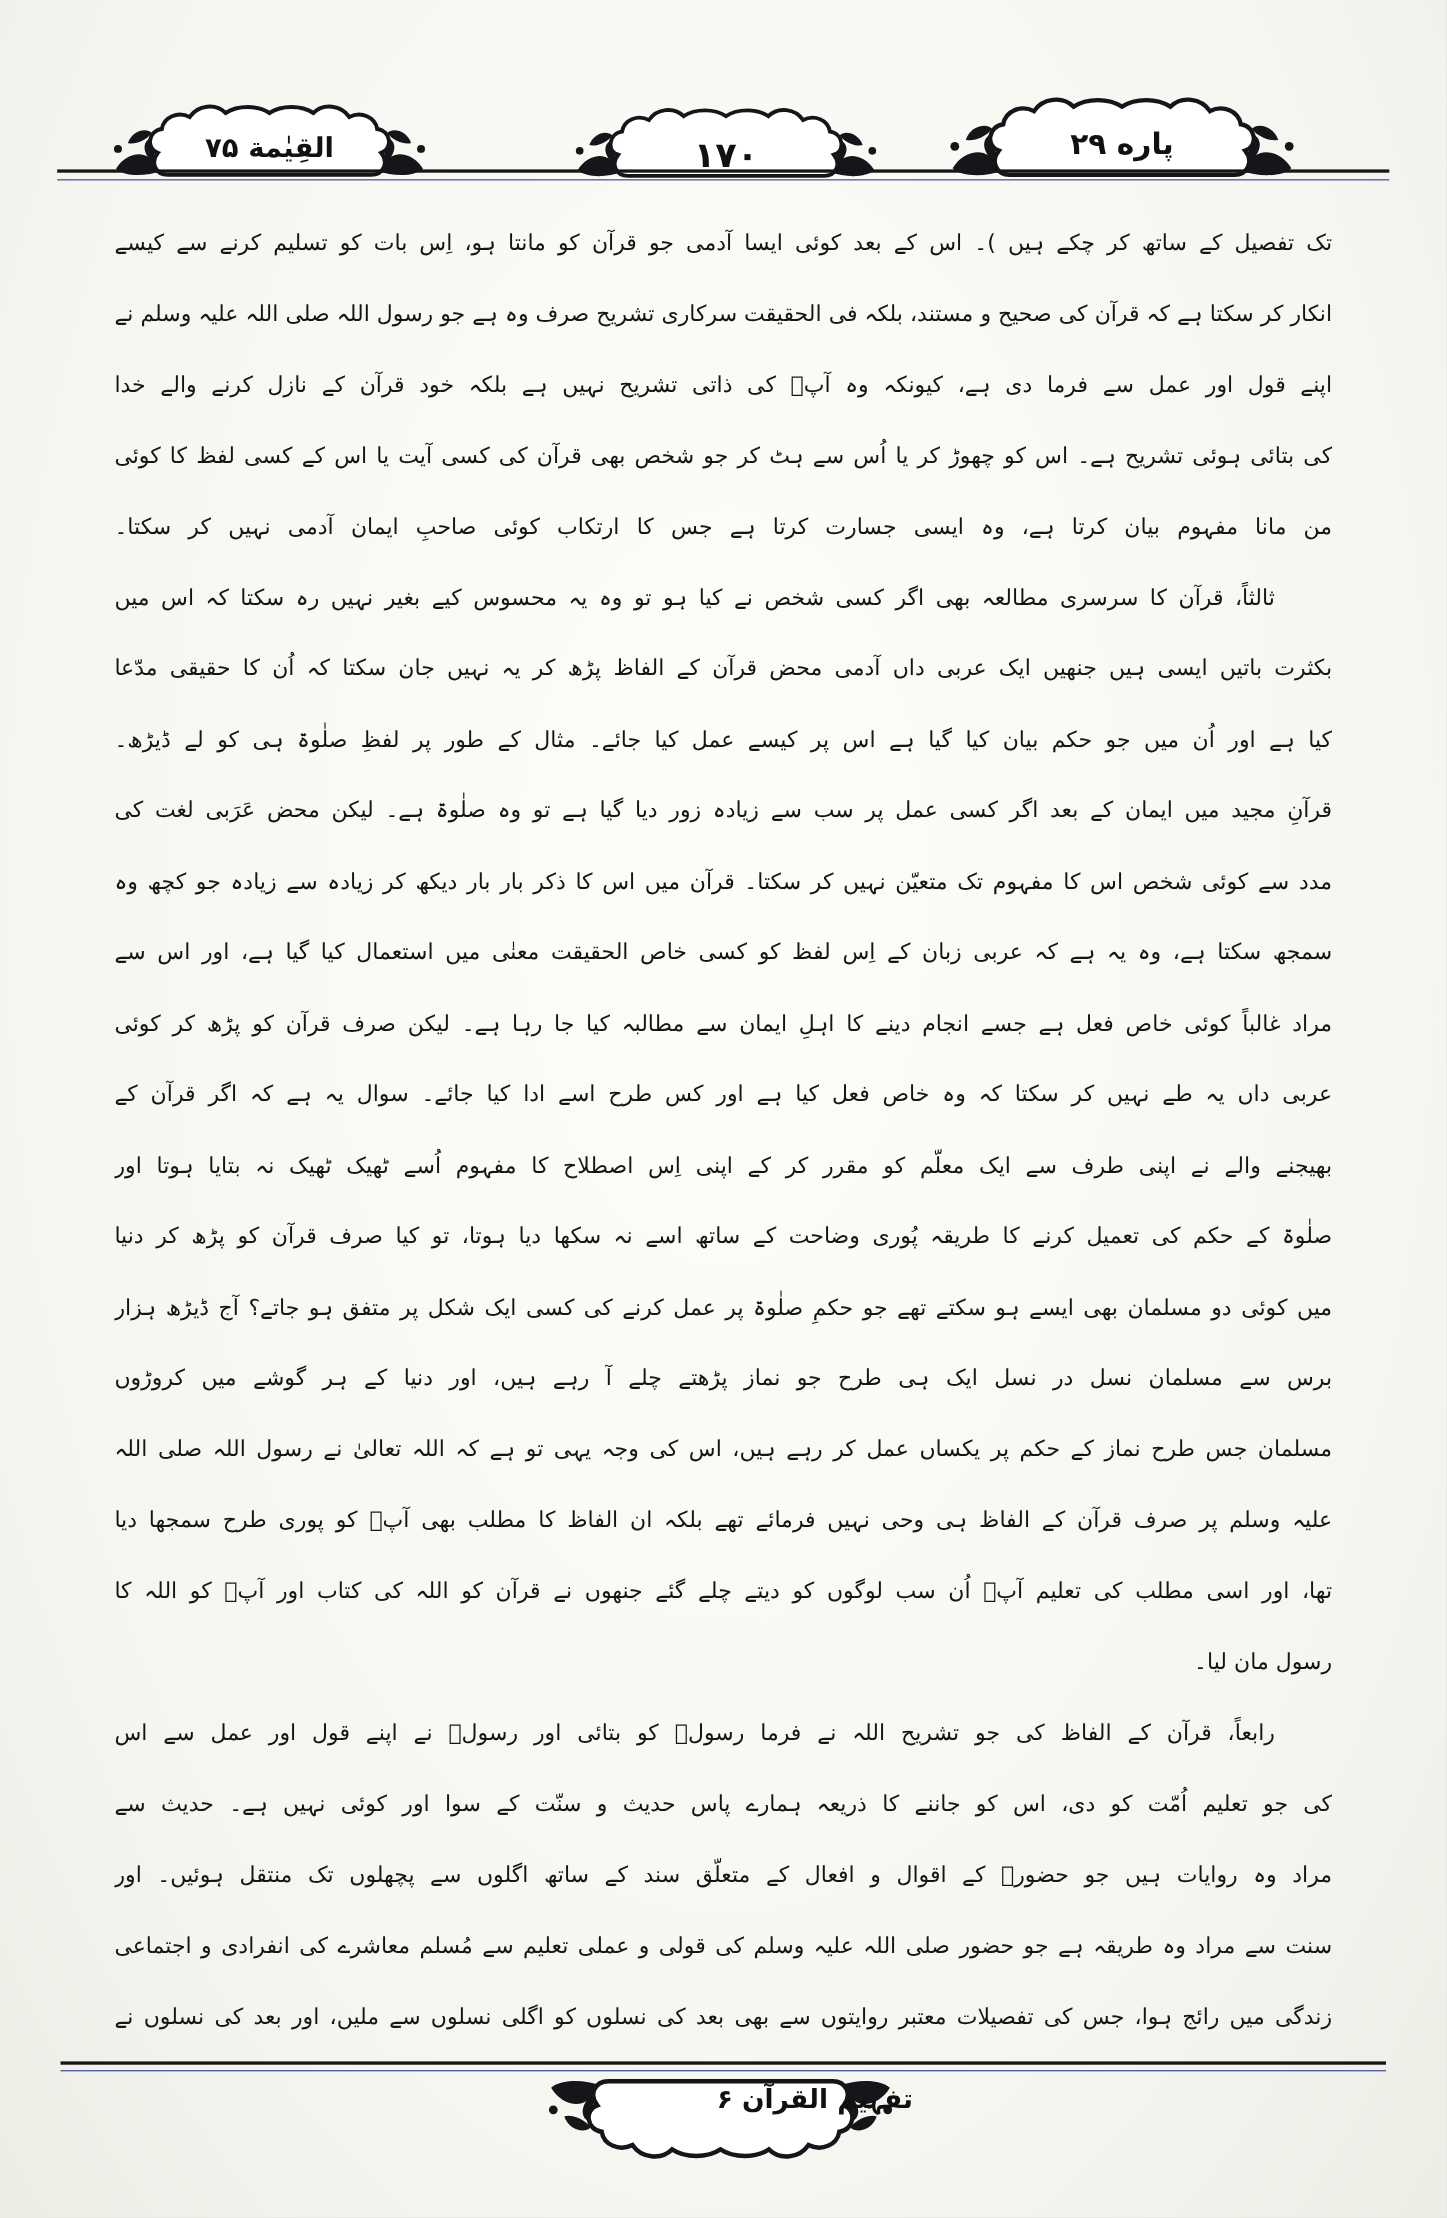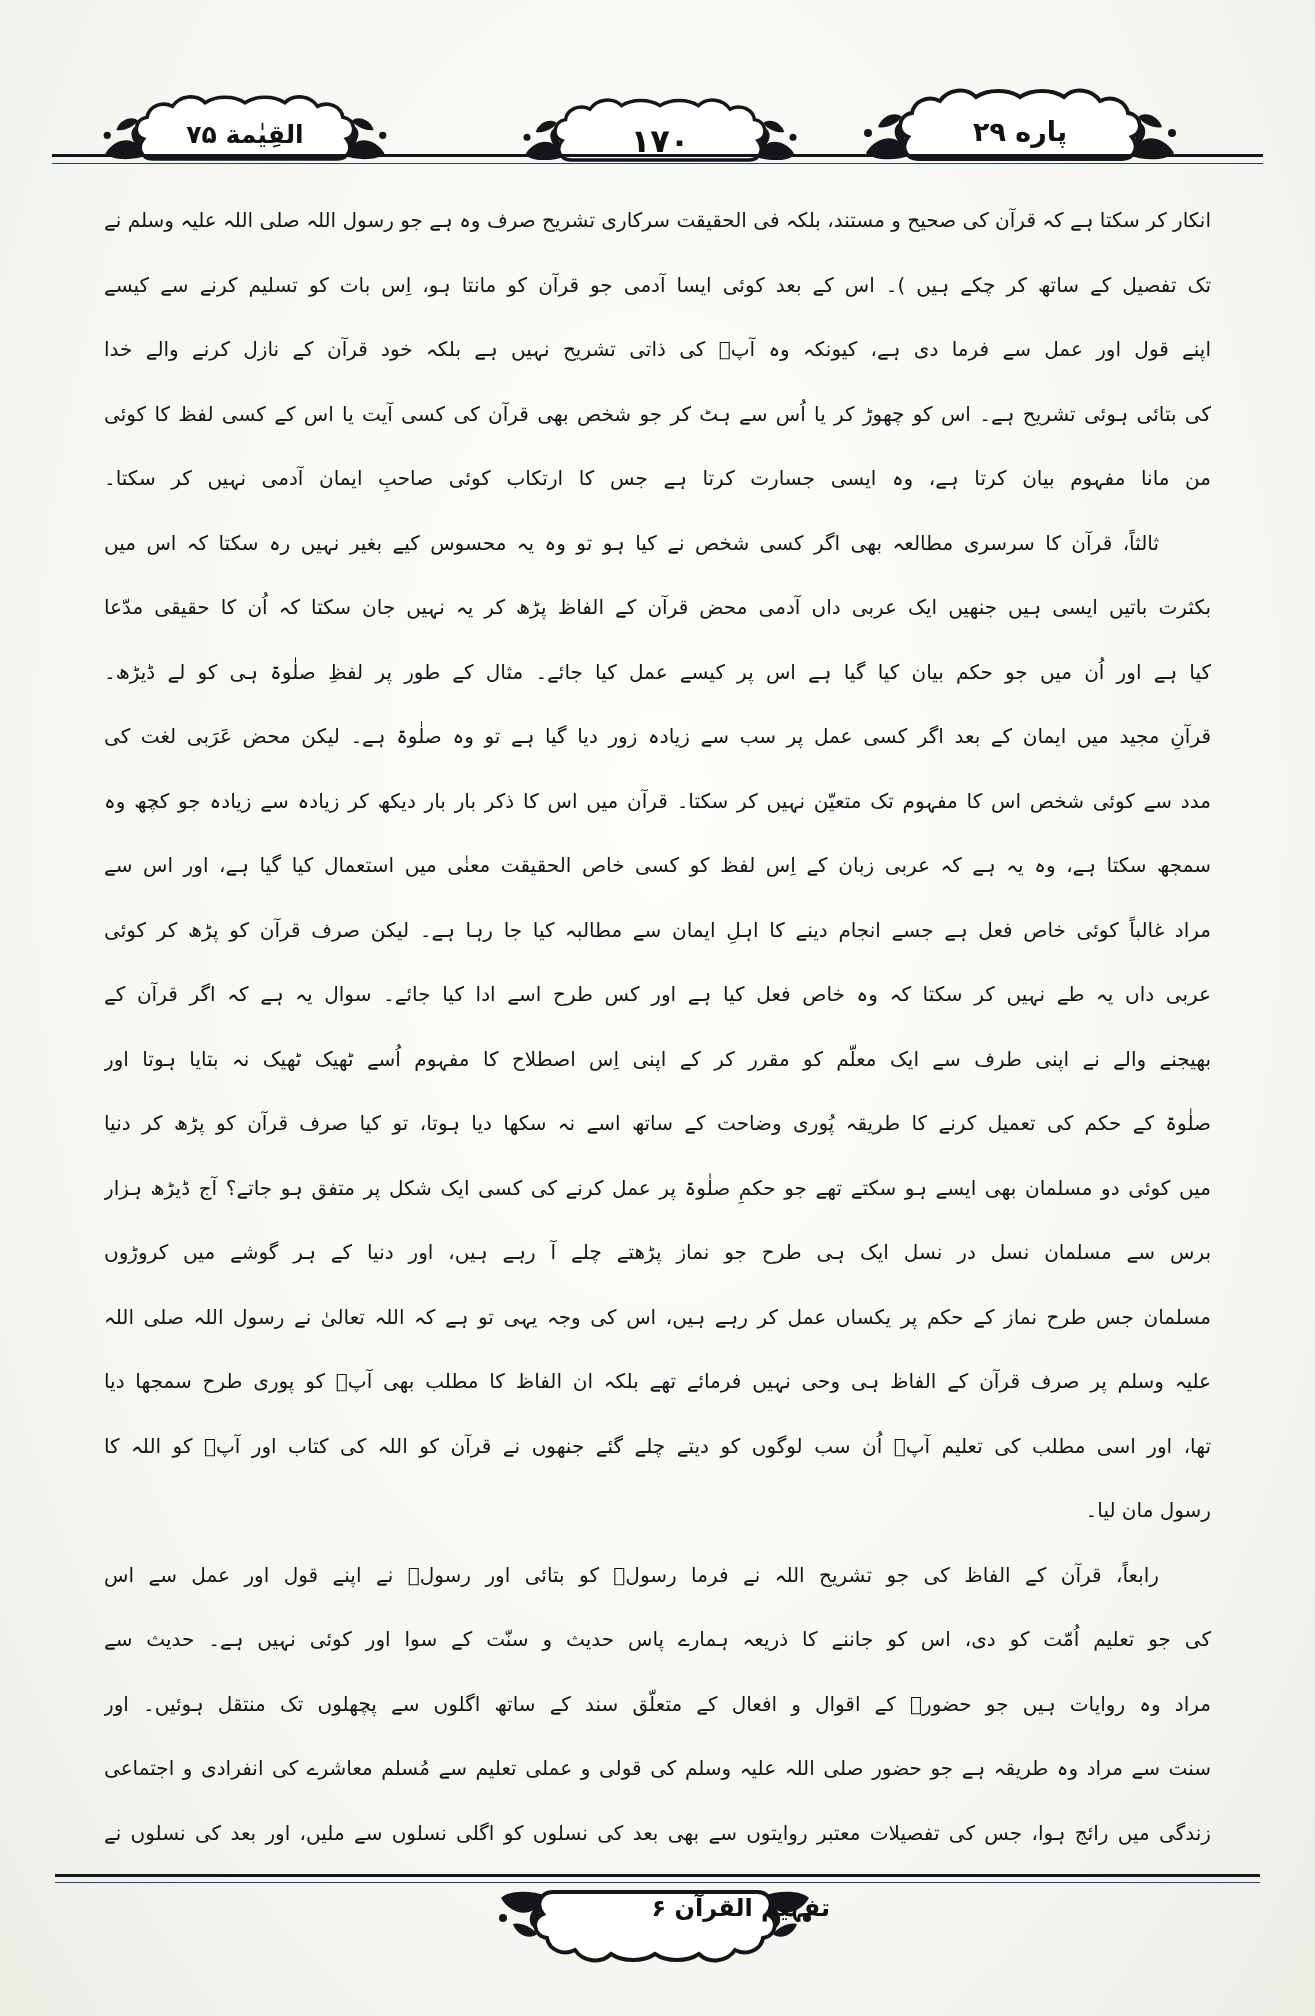--- a/index.html
+++ b/index.html
@@ -121,22 +121,22 @@
         <path class="orn-stroke" d="M58,70 C46,70 40,58 48,48 C36,44 38,26 52,24 C54,12 68,6 80,12 C88,0 106,-2 116,8 C128,0 148,0 160,8 C172,0 192,0 204,8 C214,-2 232,0 240,12 C252,6 266,12 268,24 C282,26 284,44 272,48 C280,58 274,70 262,70 Z"></path>
       </svg>
       <span class="badge-label">پاره ۲۹</span>
     </div>
 
     <div class="header-rule"></div>
   </header>
 
   <main class="page-body">
     <div>
+        <div class="line full">تک تفصیل کے ساتھ کر چکے ہیں )۔ اس کے بعد کوئی ایسا آدمی جو قرآن کو مانتا ہو، اِس بات کو تسلیم کرنے سے کیسے</div>
         <div class="line full">انکار کر سکتا ہے کہ قرآن کی صحیح و مستند، بلکہ فی الحقیقت سرکاری تشریح صرف وہ ہے جو رسول اللہ صلی اللہ علیہ وسلم نے</div>
-        <div class="line full">تک تفصیل کے ساتھ کر چکے ہیں )۔ اس کے بعد کوئی ایسا آدمی جو قرآن کو مانتا ہو، اِس بات کو تسلیم کرنے سے کیسے</div>
         <div class="line full">اپنے قول اور عمل سے فرما دی ہے، کیونکہ وہ آپؐ کی ذاتی تشریح نہیں ہے بلکہ خود قرآن کے نازل کرنے والے خدا</div>
         <div class="line full">کی بتائی ہوئی تشریح ہے۔ اس کو چھوڑ کر یا اُس سے ہٹ کر جو شخص بھی قرآن کی کسی آیت یا اس کے کسی لفظ کا کوئی</div>
         <div class="line full">من مانا مفہوم بیان کرتا ہے، وہ ایسی جسارت کرتا ہے جس کا ارتکاب کوئی صاحبِ ایمان آدمی نہیں کر سکتا۔</div>
         <div class="line indent">ثالثاً، قرآن کا سرسری مطالعہ بھی اگر کسی شخص نے کیا ہو تو وہ یہ محسوس کیے بغیر نہیں رہ سکتا کہ اس میں</div>
         <div class="line full">بکثرت باتیں ایسی ہیں جنھیں ایک عربی داں آدمی محض قرآن کے الفاظ پڑھ کر یہ نہیں جان سکتا کہ اُن کا حقیقی مدّعا</div>
         <div class="line full">کیا ہے اور اُن میں جو حکم بیان کیا گیا ہے اس پر کیسے عمل کیا جائے۔ مثال کے طور پر لفظِ صلٰوۃ ہی کو لے ڈیڑھ۔</div>
         <div class="line full">قرآنِ مجید میں ایمان کے بعد اگر کسی عمل پر سب سے زیادہ زور دیا گیا ہے تو وہ صلٰوۃ ہے۔ لیکن محض عَرَبی لغت کی</div>
         <div class="line full">مدد سے کوئی شخص اس کا مفہوم تک متعیّن نہیں کر سکتا۔ قرآن میں اس کا ذکر بار بار دیکھ کر زیادہ سے زیادہ جو کچھ وہ</div>
         <div class="line full">سمجھ سکتا ہے، وہ یہ ہے کہ عربی زبان کے اِس لفظ کو کسی خاص الحقیقت معنٰی میں استعمال کیا گیا ہے، اور اس سے</div>
         <div class="line full">مراد غالباً کوئی خاص فعل ہے جسے انجام دینے کا اہلِ ایمان سے مطالبہ کیا جا رہا ہے۔ لیکن صرف قرآن کو پڑھ کر کوئی</div>

